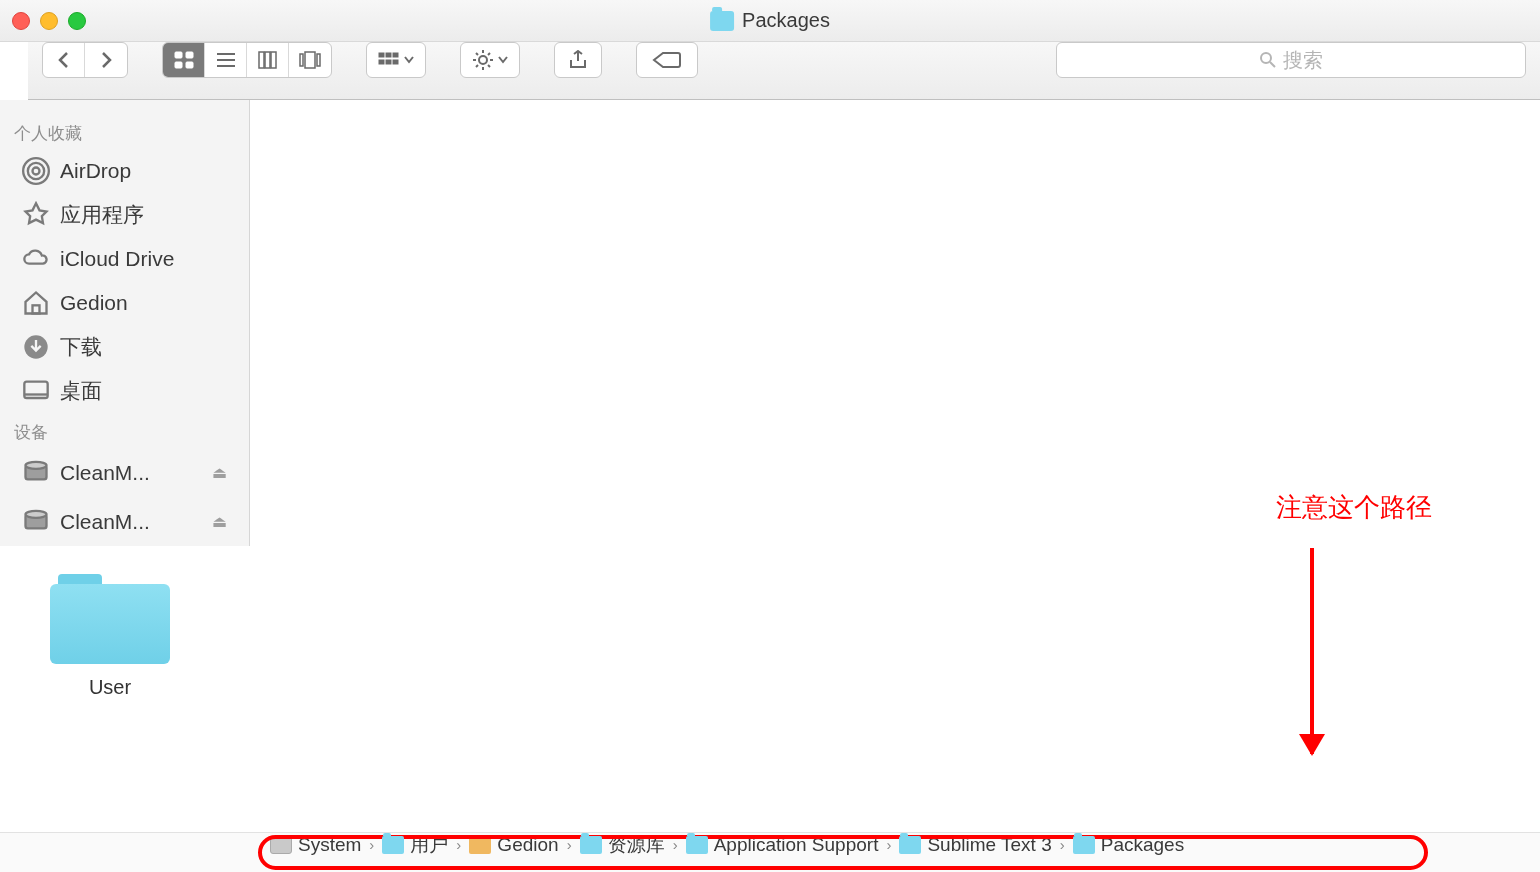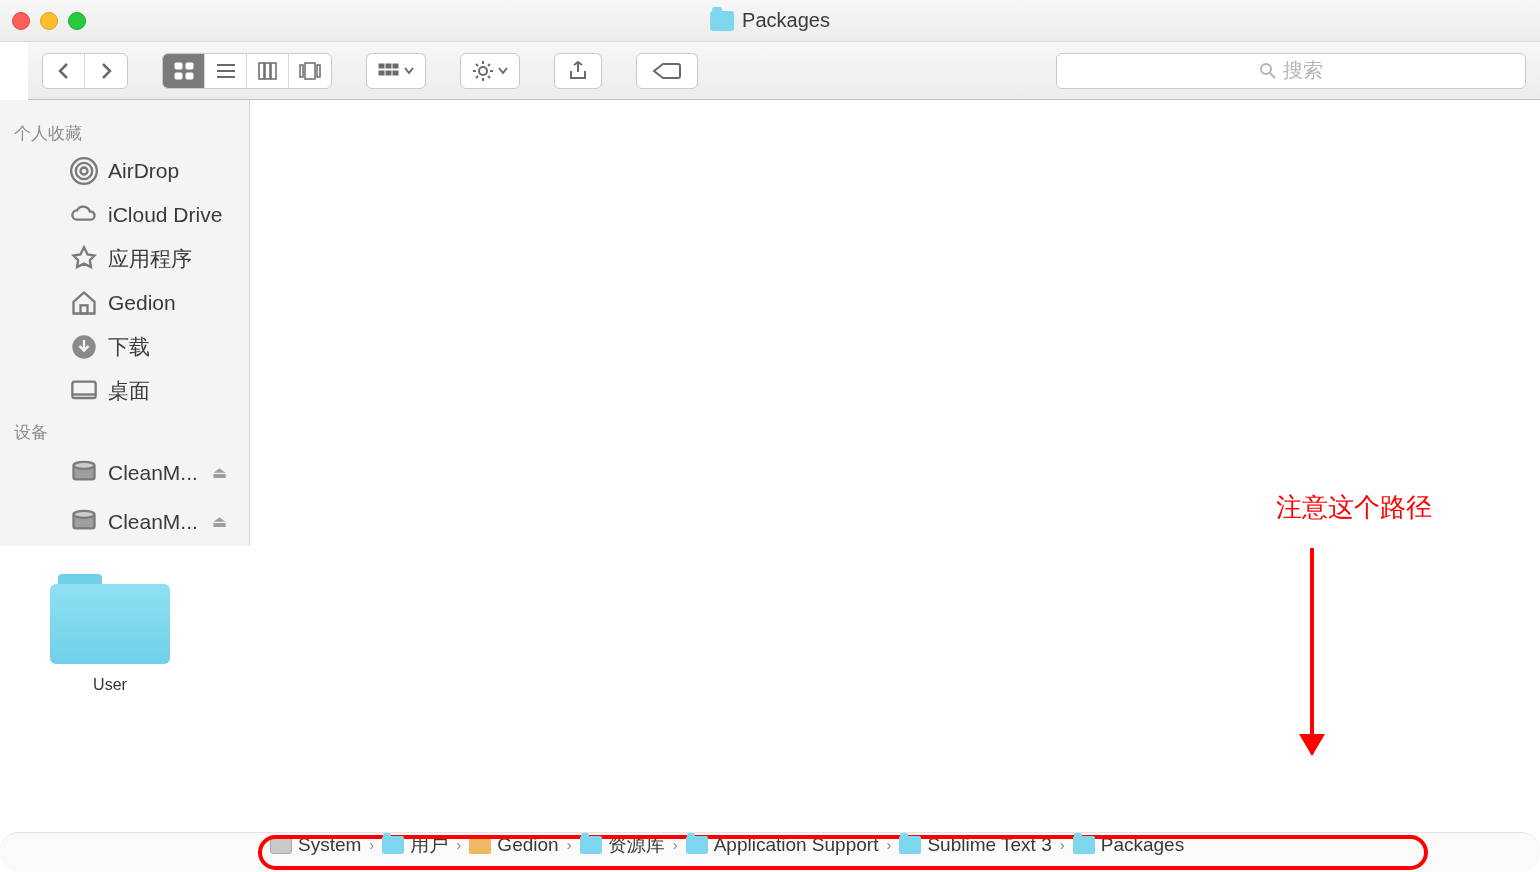--- a/index.html
+++ b/index.html
@@ -8,52 +8,52 @@
 .titlebar { height: 42px; background: linear-gradient(#f7f7f7, #ececec); border-bottom: 1px solid #d9d9d9; display: flex; align-items: center; padding: 0 12px; position: relative; }
 .traffic { display: flex; gap: 10px; }
 .tl { width: 18px; height: 18px; border-radius: 50%; }
 .tl.red { background: #ff5f57; border: 1px solid #e0443e; }
 .tl.yel { background: #ffbd2e; border: 1px solid #dea123; }
 .tl.grn { background: #28c940; border: 1px solid #1aab29; }
 .title-center { position: absolute; left: 50%; transform: translateX(-50%); display: flex; align-items: center; gap: 8px; font-size: 20px; color: #3a3a3a; }
 .folder-mini { width: 24px; height: 20px; background: #7ed7ef; border-radius: 3px; position: relative; }
 .folder-mini::before { content: ''; position: absolute; top: -4px; left: 2px; width: 10px; height: 4px; background: #7ed7ef; border-radius: 2px 2px 0 0; }
 
-.toolbar { height: 58px; background: linear-gradient(#f7f7f7, #ececec); border-bottom: 1px solid #bfbfbf; display: flex; align-items: center; padding: 0 14px; gap: 34px; margin-left: 28px; }
+.toolbar { height: 58px; background: linear-gradient(#f7f7f7, #ececec); border-bottom: 1px solid #bfbfbf; display: flex; padding: 0 14px; gap: 34px; margin-left: 28px; }
 .btngroup { display: flex; background: #fff; border: 1px solid #c9c9c9; border-radius: 6px; overflow: hidden; height: 36px; }
 .btngroup .seg { width: 42px; display: flex; align-items: center; justify-content: center; border-right: 1px solid #d9d9d9; cursor: pointer; }
 .btngroup .seg:last-child { border-right: none; }
 .btngroup .seg.active { background: #7a7a7a; }
 .btngroup .seg.active svg { stroke: #fff; fill: #fff; }
 .single-btn { width: 48px; height: 36px; background: #fff; border: 1px solid #c9c9c9; border-radius: 6px; display: flex; align-items: center; justify-content: center; cursor: pointer; }
 .single-btn svg, .btngroup svg { stroke: #6a6a6a; fill: #6a6a6a; }
 .spacer { flex: 1; }
 .search { width: 470px; height: 36px; background: #fff; border: 1px solid #c9c9c9; border-radius: 6px; display: flex; align-items: center; justify-content: center; gap: 6px; color: #b5b5b5; font-size: 20px; }
 .search svg { stroke: #b5b5b5; fill: none; }
 
 .body { display: flex; height: calc(100% - 42px - 58px - 40px); flex-direction: column; }
 .sidebar { width: 250px; background: #f4f4f4; border-right: 1px solid #d6d6d6; padding-top: 14px; overflow: hidden; }
 .side-head { font-size: 17px; color: #8e8e8e; padding: 8px 14px 4px; }
-.side-item { display: flex; align-items: center; gap: 10px; padding: 8px 22px; font-size: 21px; color: #3a3a3a; cursor: pointer; margin-left: 48px; }
+.side-item { display: flex; align-items: center; gap: 10px; padding: 8px 22px; font-size: 21px; color: #3a3a3a; cursor: pointer; }
 .side-item svg { width: 28px; height: 28px; stroke: #7a7a7a; fill: none; stroke-width: 2; flex-shrink: 0; }
 .side-item .drive-icon svg { fill: #9e9e9e; stroke: #7a7a7a; }
 .eject { margin-left: auto; color: #9e9e9e; font-size: 16px; }
 
 .content { flex: 1; background: #fff; position: relative; padding: 28px 40px; }
 .file-item { width: 140px; text-align: center; cursor: pointer; }
 .big-folder { width: 120px; height: 90px; margin: 0 auto 12px; position: relative; }
 .big-folder .tab { position: absolute; top: 0; left: 8px; width: 44px; height: 14px; background: #6fd0e8; border-radius: 4px 4px 0 0; }
 .big-folder .body { position: absolute; top: 10px; left: 0; width: 120px; height: 80px; background: linear-gradient(#8fe0f2, #6fd0e8); border-radius: 6px; }
-.file-item span { font-size: 16px; color: #333; }
+.file-item span { font-size: 20px; color: #333; }
 
 .annotation { position: absolute; right: 108px; top: 490px; color: #ff0000; font-size: 26px; font-weight: 500; z-index: 10; }
 .arrow { position: absolute; right: 226px; top: 548px; width: 4px; height: 206px; background: #ff0000; z-index: 10; }
 .arrow::after { content: ''; position: absolute; bottom: -2px; left: -11px; border-left: 13px solid transparent; border-right: 13px solid transparent; border-top: 22px solid #ff0000; }
 
-.pathbar { height: 40px; background: #fafafa; border-top: 1px solid #e2e2e2; display: flex; align-items: center; padding: 0 20px 16px 270px; gap: 8px; font-size: 19px; color: #3a3a3a; position: relative; border-radius: 19px; }
+.pathbar { height: 40px; background: #fafafa; border-top: 1px solid #e2e2e2; display: flex; align-items: center; padding: 0 20px 16px 270px; gap: 8px; font-size: 19px; color: #3a3a3a; position: relative; }
 .pathbar .crumb { display: flex; align-items: center; gap: 6px; cursor: pointer; white-space: nowrap; }
 .pathbar .sep { color: #888; font-size: 15px; }
 .crumb-icon { width: 22px; height: 18px; display: inline-block; }
 .crumb-icon.disk { background: #c9c9c9; border-radius: 3px; border: 1px solid #aaa; }
 .crumb-icon.folder { background: #7ed7ef; border-radius: 2px; position: relative; }
 .crumb-icon.folder::before { content: ''; position: absolute; top: -3px; left: 1px; width: 8px; height: 3px; background: #7ed7ef; border-radius: 2px 2px 0 0; }
 .crumb-icon.home { background: #f0b860; border-radius: 2px; }
 .path-highlight { position: absolute; left: 258px; right: 112px; top: 2px; bottom: 2px; border: 4px solid #ff0000; border-radius: 18px; pointer-events: none; }
 </style>
 </head>
@@ -170,29 +170,29 @@
     <div class="side-item">
         <svg viewBox="0 0 24 24">
           <circle cx="12" cy="12" r="3"></circle>
           <circle cx="12" cy="12" r="7" fill="none"></circle>
           <circle cx="12" cy="12" r="11" fill="none"></circle>
         </svg>
         <span>AirDrop</span>
       </div>
     <div class="side-item">
         <svg viewBox="0 0 24 24">
+          <path d="M12 2l3 6 6 1-4 4 1 6-6-3-6 3 1-6-4-4 6-1z" fill="none"></path>
+        </svg>
+        <span>应用程序</span>
+      </div>
+    <div class="side-item">
+        <svg viewBox="0 0 24 24">
           <path d="M6 16a4 4 0 010-8 6 6 0 0111 1 3.5 3.5 0 011 7H6z" fill="none"></path>
         </svg>
         <span>iCloud Drive</span>
-      </div>
-    <div class="side-item">
-        <svg viewBox="0 0 24 24">
-          <path d="M12 2l3 6 6 1-4 4 1 6-6-3-6 3 1-6-4-4 6-1z" fill="none"></path>
-        </svg>
-        <span>应用程序</span>
       </div>
     <div class="side-item">
         <svg viewBox="0 0 24 24">
           <path d="M3 11l9-8 9 8v10H3z" fill="none"></path>
           <rect x="9" y="14" width="6" height="7" fill="none"></rect>
         </svg>
         <span>Gedion</span>
       </div>
     <div class="side-item">
         <svg viewBox="0 0 24 24">

